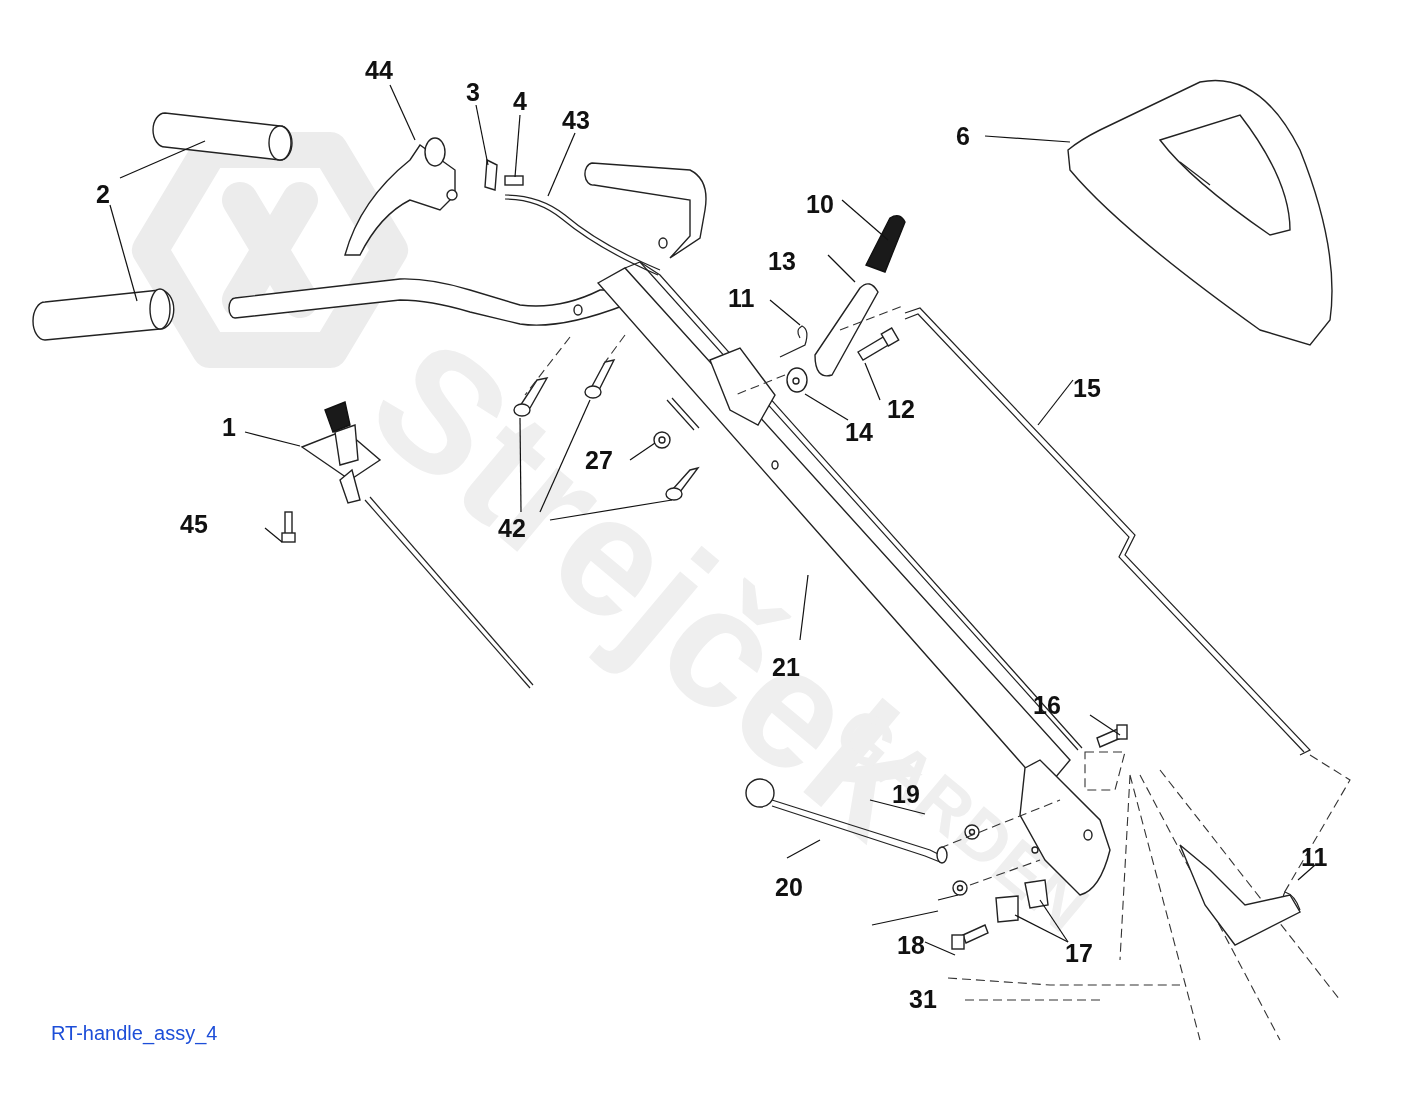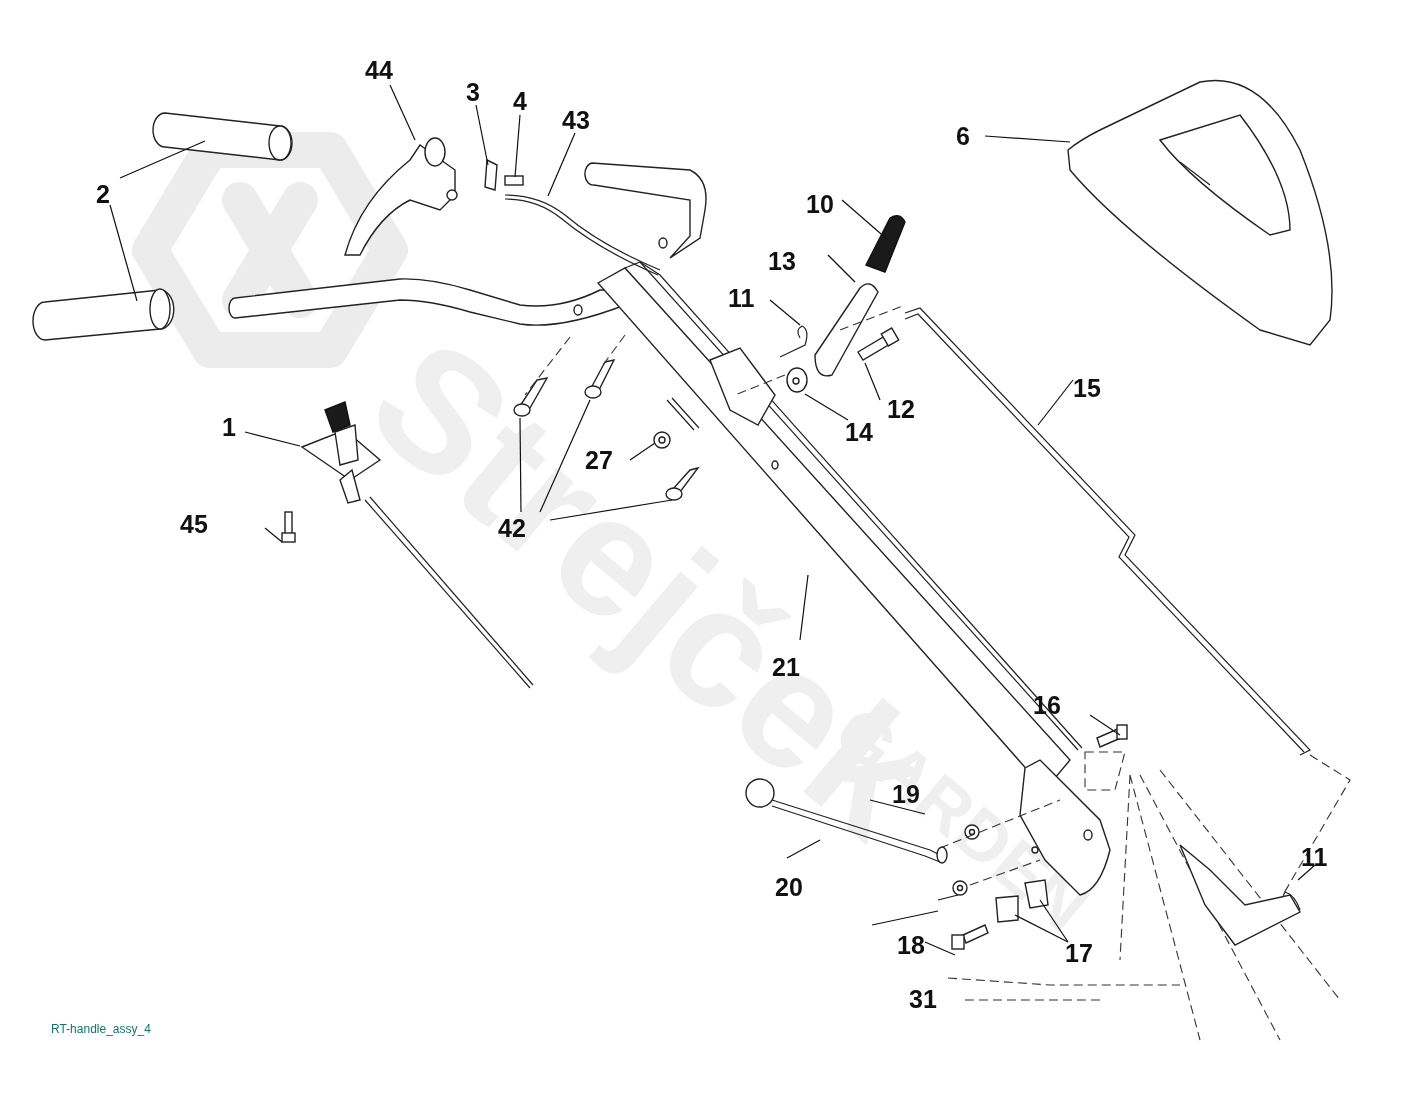--- a/index.html
+++ b/index.html
@@ -1,20 +1,20 @@
 <!DOCTYPE html>
 <html><head>
 <meta charset="utf-8">
 <style>
   html, body { margin: 0; padding: 0; background: #ffffff; }
   body { width: 1401px; height: 1102px; position: relative; overflow: hidden;
          font-family: "Liberation Sans", sans-serif; }
   #stage { position: absolute; left: 0; top: 0; width: 1401px; height: 1102px; }
   .callout { font-family: "Liberation Sans", sans-serif; font-weight: bold; font-size: 25px; fill: #111; }
-  .caption { position: absolute; left: 51px; top: 1022px; font-size: 12px; color: #0f766e;
+  .caption { position: absolute; left: 51px; top: 1022px; font-size: 20px; color: #1d4ed8;
              font-family: "Liberation Sans", sans-serif; }
   .part { fill: #fff; stroke: #222; stroke-width: 1.4; }
   .partdark { fill: #1a1a1a; stroke: #111; stroke-width: 1.4; }
   .leader { stroke: #111; stroke-width: 1.2; fill: none; }
   .dash { stroke: #333; stroke-width: 1.1; fill: none; stroke-dasharray: 9 5; }
   .thin { stroke: #222; stroke-width: 1.2; fill: none; }
   .wm { fill: none; stroke: #ececec; stroke-width: 36; stroke-linecap: round; stroke-linejoin: round; }
   .wmtext { fill: #efefef; font-family: "Liberation Sans", sans-serif; font-weight: bold; }
 </style>
 </head>

